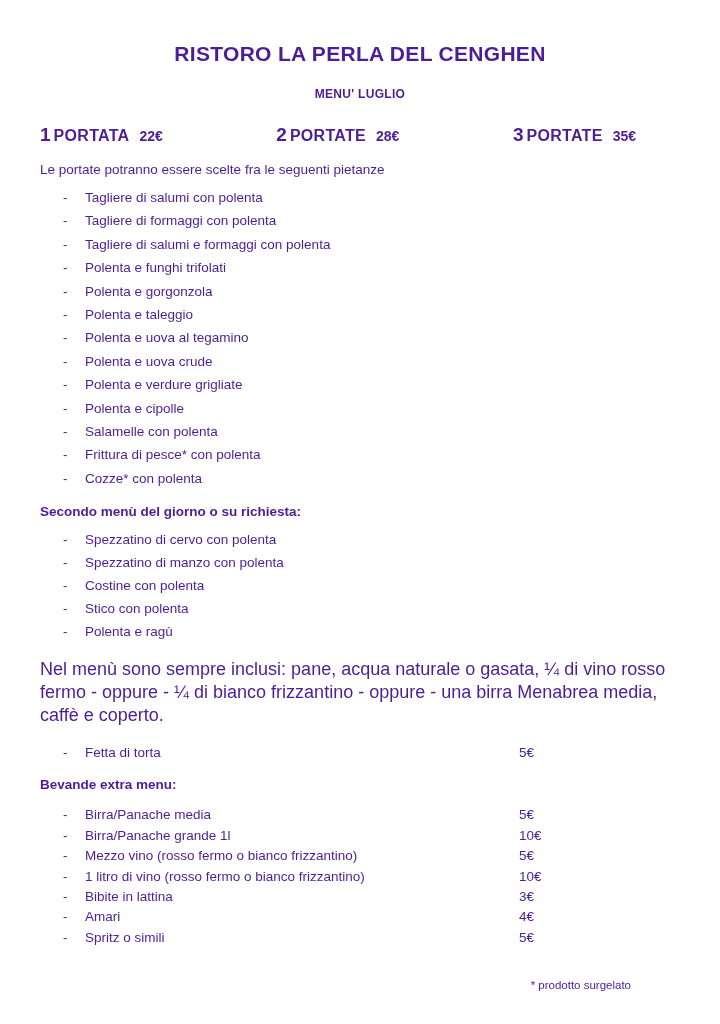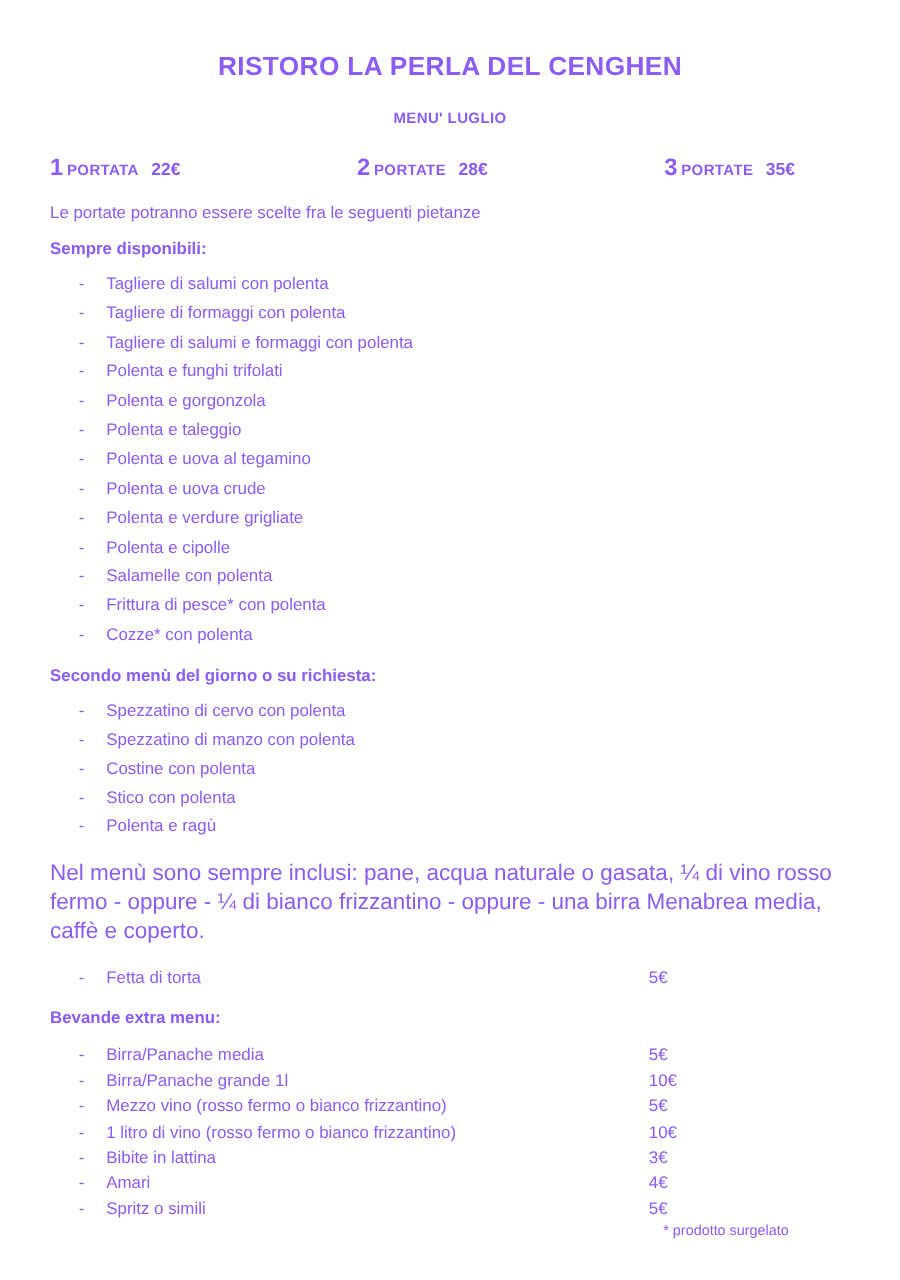--- a/index.html
+++ b/index.html
@@ -2,21 +2,21 @@
 <html><head>
 <meta charset="utf-8">
 <style>
   * { box-sizing: border-box; }
   html, body { margin: 0; padding: 0; background: #ffffff; }
   .page {
     width: 720px;
     height: 1024px;
     margin: 0 auto;
     background: #ffffff;
-    color: #8b5cf6;
+    color: #4c1d95;
     font-family: "Liberation Sans", sans-serif;
     position: relative;
     padding: 42px 40px 0 40px;
     overflow: hidden;
   }
   .title {
     text-align: center;
     font-size: 21px;
     font-weight: bold;
     margin: 0;
@@ -35,21 +35,21 @@
     align-items: baseline;
     width: 596px;
     margin-top: 23px;
   }
   .price-option { white-space: nowrap; }
   .price-option .count {
     font-size: 19px;
     font-weight: bold;
   }
   .price-option .portion-label {
-    font-size: 12px;
+    font-size: 16px;
     font-weight: bold;
     letter-spacing: 0.3px;
     margin-left: 3px;
   }
   .price-option .price {
     font-size: 14px;
     font-weight: bold;
     margin-left: 10px;
   }
   .center-note {
@@ -125,21 +125,20 @@
     <div class="price-option">
       <span class="count">2</span><span class="portion-label">PORTATE</span><span class="price">28€</span>
     </div>
     <div class="price-option">
       <span class="count">3</span><span class="portion-label">PORTATE</span><span class="price">35€</span>
     </div>
   </div>
 
   <p class="center-note">Le portate potranno essere scelte fra le seguenti pietanze</p>
 
-  <p class="section-heading">Sempre disponibili:</p>
 
   <ul class="menu-list list-loose">
     <li>Tagliere di salumi con polenta</li>
     <li>Tagliere di formaggi con polenta</li>
     <li>Tagliere di salumi e formaggi con polenta</li>
     <li>Polenta e funghi trifolati</li>
     <li>Polenta e gorgonzola</li>
     <li>Polenta e taleggio</li>
     <li>Polenta e uova al tegamino</li>
     <li>Polenta e uova crude</li>

